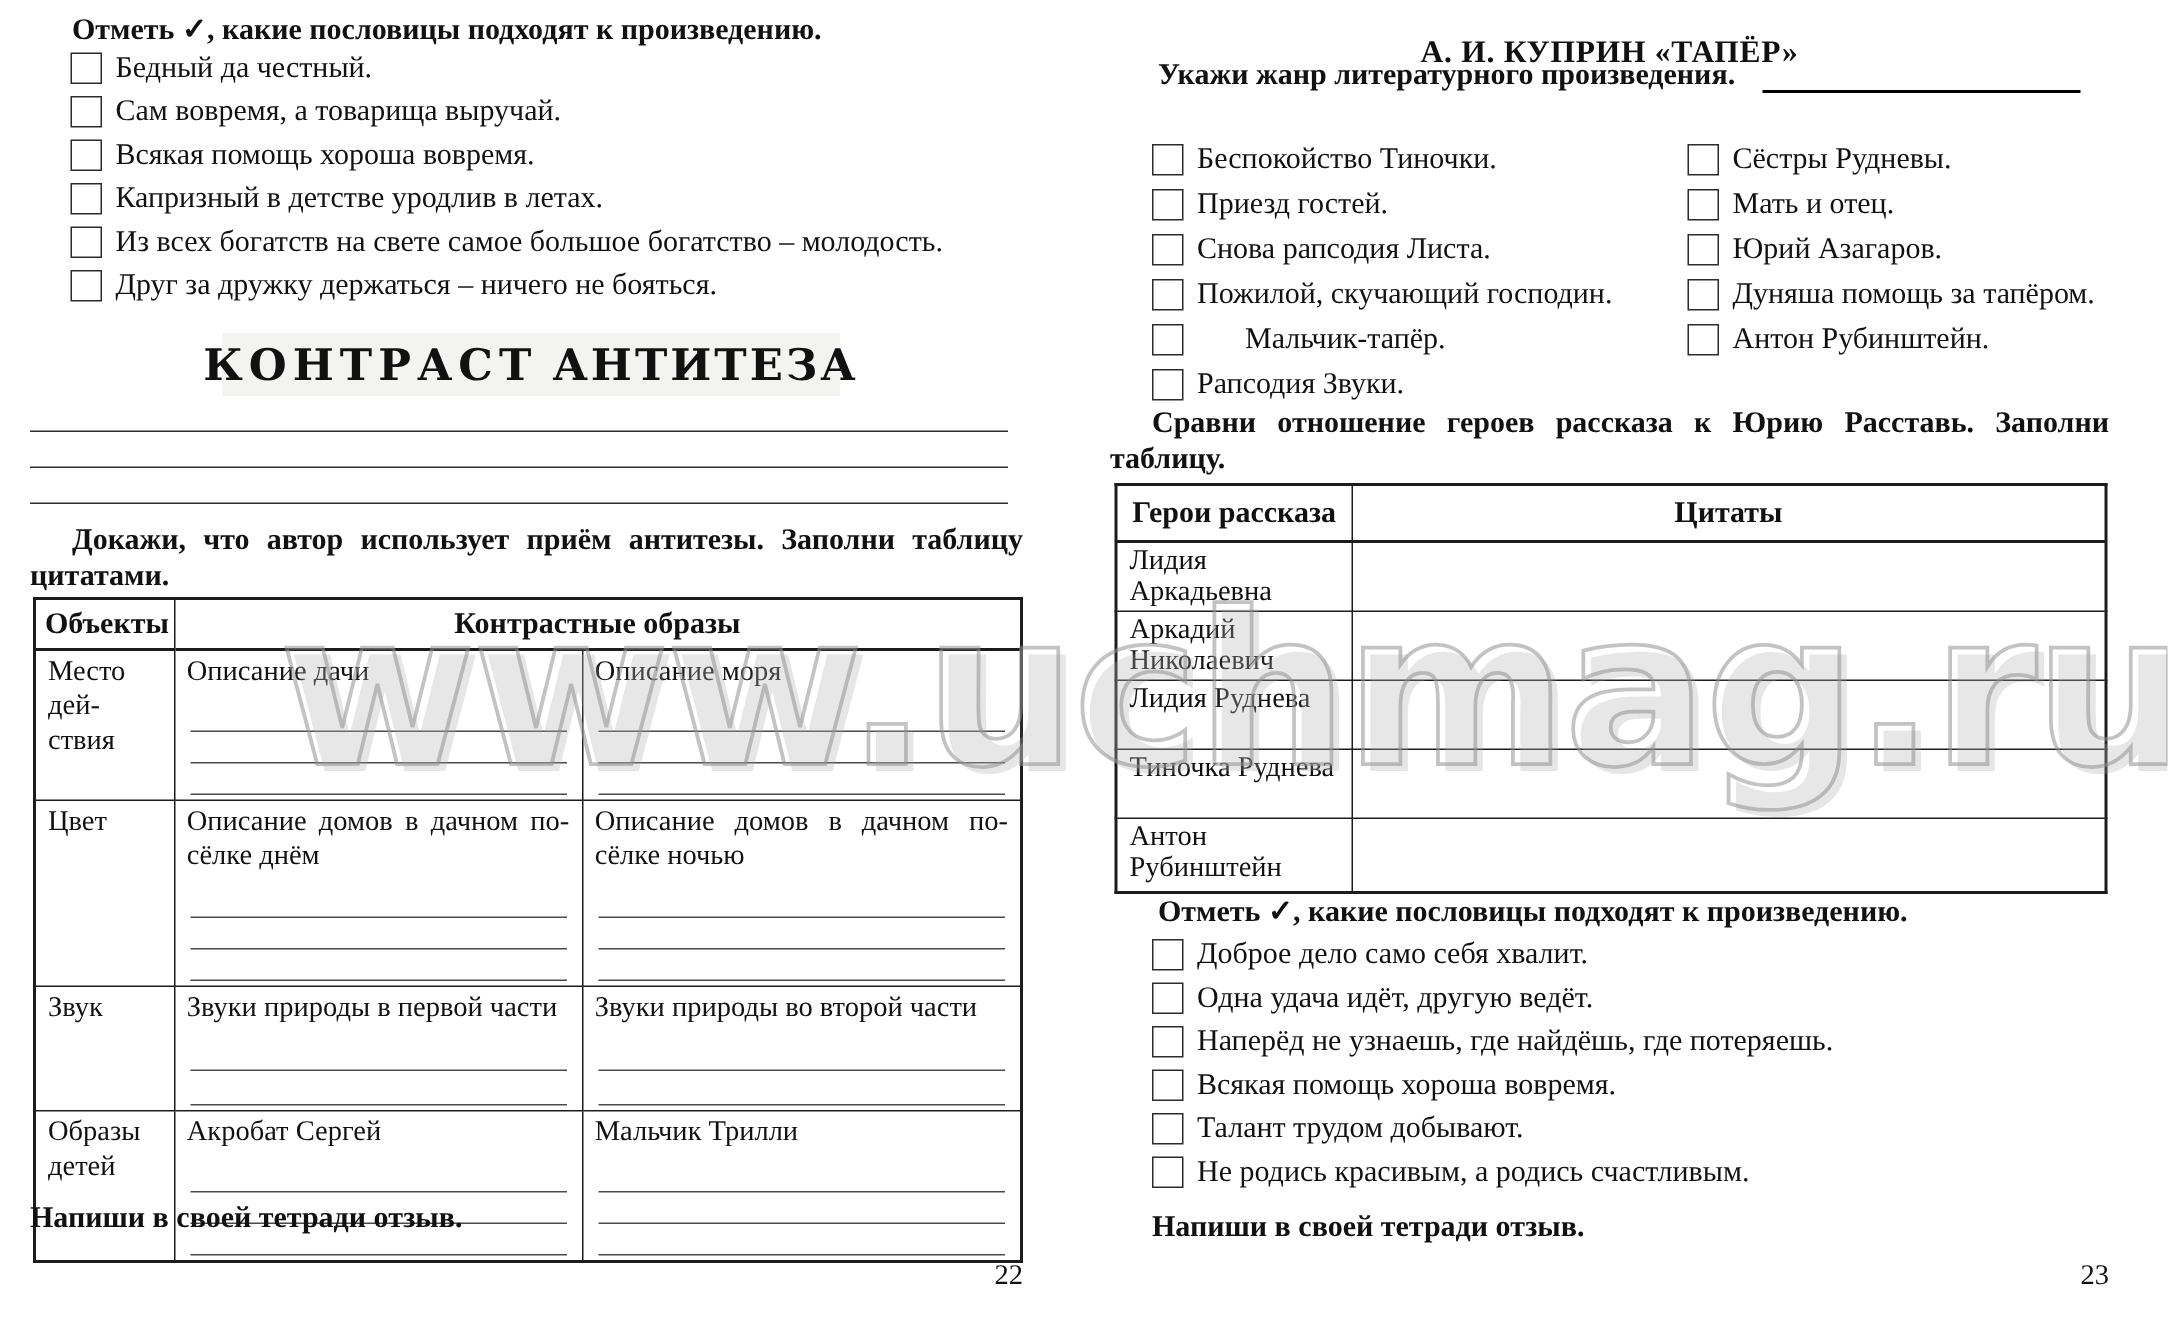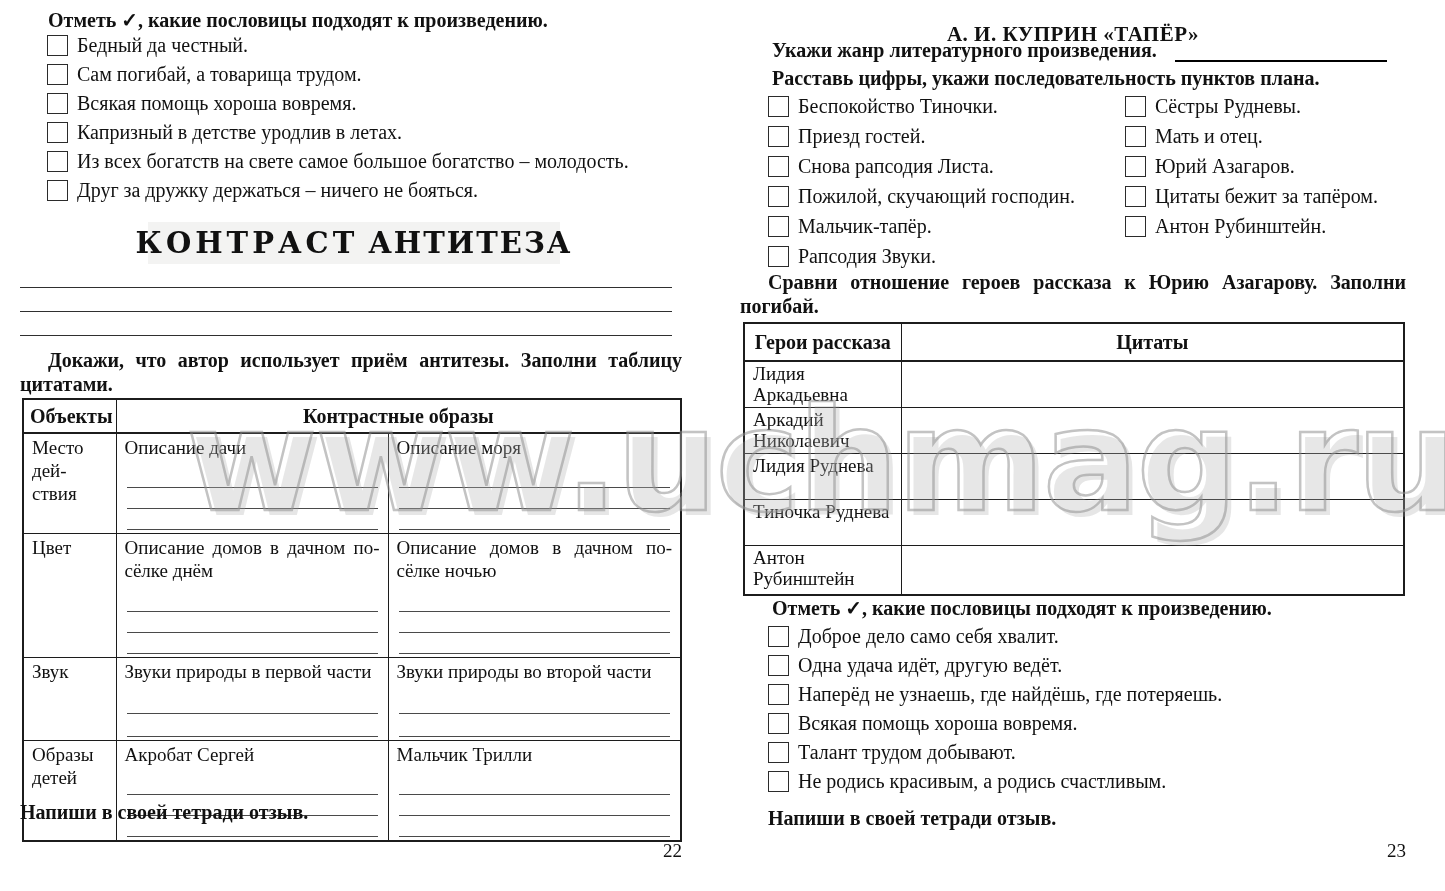--- a/index.html
+++ b/index.html
@@ -71,21 +71,21 @@
 
   <h2 class="h indent abs" style="left:0;top:8px;width:662px;">Отметь ✓, какие пословицы подходят к произведению.</h2>
 
   <div class="abs" style="left:27px;top:31px;">
     <div class="check-row">
       <span class="checkbox"></span>
       <span class="check-label">Бедный да честный.</span>
     </div>
     <div class="check-row">
       <span class="checkbox"></span>
-      <span class="check-label">Сам погибай, а товарища трудом.</span>
+      <span class="check-label">Сам вовремя, а товарища выручай.</span>
     </div>
     <div class="check-row">
       <span class="checkbox"></span>
       <span class="check-label">Всякая помощь хороша вовремя.</span>
     </div>
     <div class="check-row">
       <span class="checkbox"></span>
       <span class="check-label">Капризный в детстве уродлив в летах.</span>
     </div>
     <div class="check-row">
@@ -191,40 +191,39 @@
 
 <section class="page page-right">
 
   <h1 class="title-center abs" style="left:0;top:8px;width:666px;">А. И. КУПРИН «ТАПЁР»</h1>
 
   <div class="genre-row abs" style="left:0;top:36px;width:666px;">
     <span class="h">Укажи жанр литературного произведения.</span>
     <span class="genre-blank"></span>
   </div>
 
-  <h2 class="h abs" style="left:32px;top:66px;width:634px;">Расставь цифры, укажи последовательность пунктов плана.</h2>
 
   <div class="abs" style="left:28px;top:91px;">
     <div class="check-row" style="height:30px;">
       <span class="checkbox"></span>
       <span class="check-label">Беспокойство Тиночки.</span>
     </div>
     <div class="check-row" style="height:30px;">
       <span class="checkbox"></span>
       <span class="check-label">Приезд гостей.</span>
     </div>
     <div class="check-row" style="height:30px;">
       <span class="checkbox"></span>
       <span class="check-label">Снова рапсодия Листа.</span>
     </div>
     <div class="check-row" style="height:30px;">
       <span class="checkbox"></span>
       <span class="check-label">Пожилой, скучающий господин.</span>
     </div>
-    <div class="check-row" style="height:30px;">
+    <div class="check-row" style="height:30px;gap:32px;">
       <span class="checkbox"></span>
       <span class="check-label">Мальчик-тапёр.</span>
     </div>
     <div class="check-row" style="height:30px;">
       <span class="checkbox"></span>
       <span class="check-label">Рапсодия Звуки.</span>
     </div>
   </div>
 
   <div class="abs" style="left:385px;top:91px;">
@@ -235,29 +234,29 @@
     <div class="check-row" style="height:30px;">
       <span class="checkbox"></span>
       <span class="check-label">Мать и отец.</span>
     </div>
     <div class="check-row" style="height:30px;">
       <span class="checkbox"></span>
       <span class="check-label">Юрий Азагаров.</span>
     </div>
     <div class="check-row" style="height:30px;">
       <span class="checkbox"></span>
-      <span class="check-label">Цитаты бежит за тапёром.</span>
+      <span class="check-label">Дуняша помощь за тапёром.</span>
     </div>
     <div class="check-row" style="height:30px;">
       <span class="checkbox"></span>
       <span class="check-label">Антон Рубинштейн.</span>
     </div>
   </div>
 
-  <p class="h just indent abs" style="left:0;top:270px;width:666px;">Сравни отношение героев рассказа к Юрию Азагарову. Заполни погибай.</p>
+  <p class="h just indent abs" style="left:0;top:270px;width:666px;">Сравни отношение героев рассказа к Юрию Расставь. Заполни таблицу.</p>
 
   <table class="htable abs" style="left:3px;top:322px;">
     <colgroup>
         <col style="width:157px;">
         <col style="width:503px;">
       </colgroup>
     <thead>
       <tr style="height:38px;">
         <th>Герои рассказа</th>
         <th>Цитаты</th>

